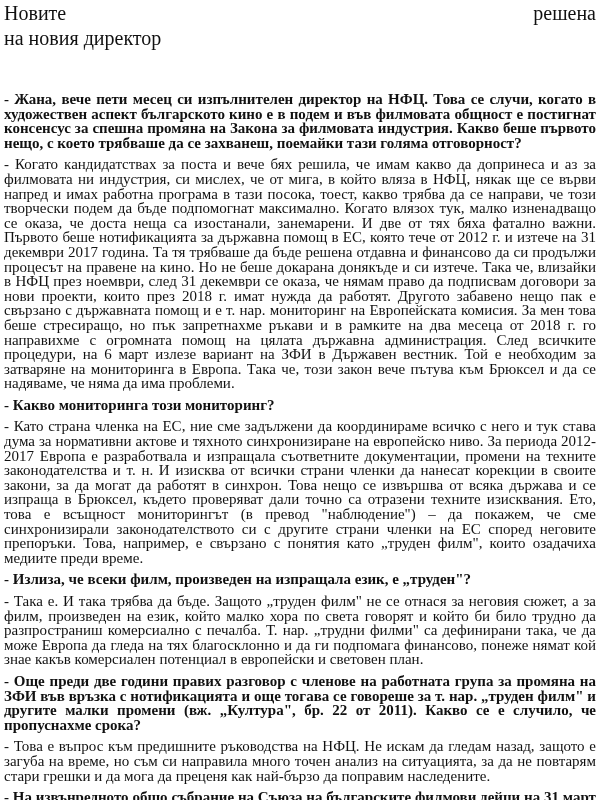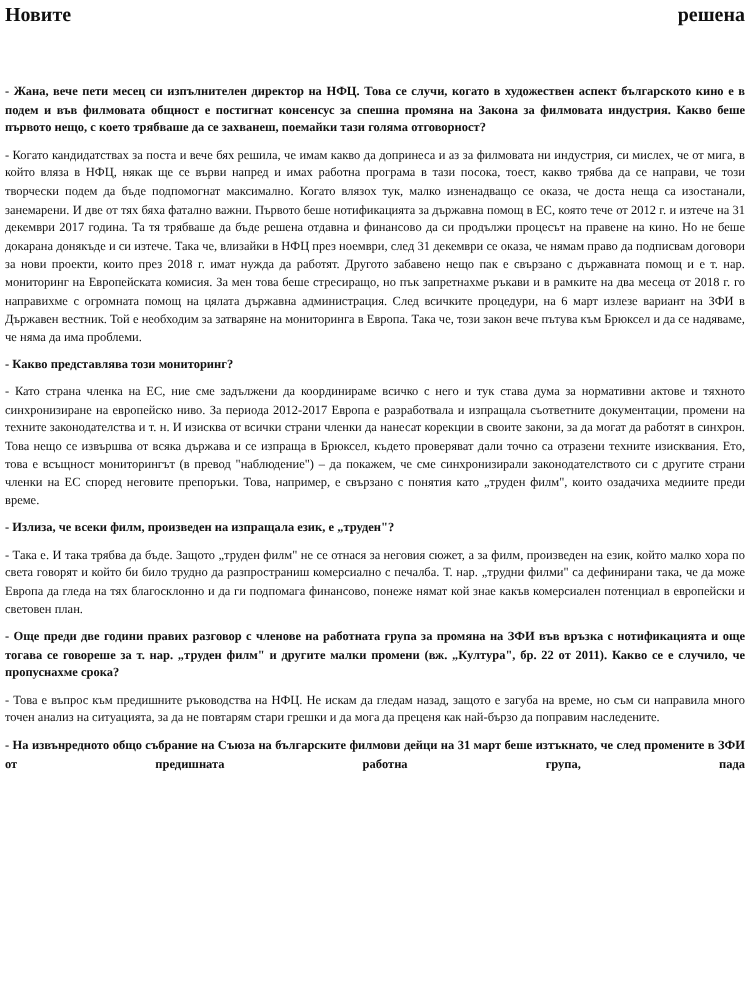--- a/index.html
+++ b/index.html
@@ -1,37 +1,38 @@
 <!DOCTYPE html>
 <html><head>
 <meta charset="utf-8">
 <style>
   html, body { margin: 0; padding: 0; background: #ffffff; }
   body { width: 600px; height: 800px; overflow: hidden; position: relative;
          font-family: "Liberation Serif", "DejaVu Serif", serif; color: #111; }
   .page { position: absolute; left: 4px; top: 0; width: 592px; }
-  .title { font-weight: bold; font-size: 16px; line-height: 24px; margin: 0; padding-top: 1px; }
+  .title { font-weight: normal; font-size: 20px; line-height: 24px; margin: 0; padding-top: 1px; }
   .title-row { display: flex; justify-content: space-between; }
   .gap { height: 42px; }
-  p { margin: 0 0 7px 0; font-size: 10px; line-height: 14.6px; text-align: justify; }
+  p { margin: 0 0 7px 0; font-size: 15px; line-height: 14.6px; text-align: justify; }
   p.q { font-weight: bold; }
   p.last { text-align-last: justify; }
 </style>
 </head>
 <body>
 
 <div class="page">
   <div class="title-row">
     <h1 class="title">Новите</h1>
     <h1 class="title">решена</h1>
   </div>
+  <h1 class="title">на новия директор</h1>
   <div class="gap"></div>
 
   <p class="q">- Жана, вече пети месец си изпълнителен директор на НФЦ. Това се случи, когато в художествен аспект българското кино е в подем и във филмовата общност е постигнат консенсус за спешна промяна на Закона за филмовата индустрия. Какво беше първото нещо, с което трябваше да се захванеш, поемайки тази голяма отговорност?</p>
   <p>- Когато кандидатствах за поста и вече бях решила, че имам какво да допринеса и аз за филмовата ни индустрия, си мислех, че от мига, в който вляза в НФЦ, някак ще се върви напред и имах работна програма в тази посока, тоест, какво трябва да се направи, че този творчески подем да бъде подпомогнат максимално. Когато влязох тук, малко изненадващо се оказа, че доста неща са изостанали, занемарени. И две от тях бяха фатално важни. Първото беше нотификацията за държавна помощ в ЕС, която тече от 2012 г. и изтече на 31 декември 2017 година. Та тя трябваше да бъде решена отдавна и финансово да си продължи процесът на правене на кино. Но не беше докарана донякъде и си изтече. Така че, влизайки в НФЦ през ноември, след 31 декември се оказа, че нямам право да подписвам договори за нови проекти, които през 2018 г. имат нужда да работят. Другото забавено нещо пак е свързано с държавната помощ и е т. нар. мониторинг на Европейската комисия. За мен това беше стресиращо, но пък запретнахме ръкави и в рамките на два месеца от 2018 г. го направихме с огромната помощ на цялата държавна администрация. След всичките процедури, на 6 март излезе вариант на ЗФИ в Държавен вестник. Той е необходим за затваряне на мониторинга в Европа. Така че, този закон вече пътува към Брюксел и да се надяваме, че няма да има проблеми.</p>
-  <p class="q">- Какво представлява този мониторинг?</p>
+  <p class="q">- Какво мониторинга този мониторинг?</p>
   <p>- Като страна членка на ЕС, ние сме задължени да координираме всичко с него и тук става дума за нормативни актове и тяхното синхронизиране на европейско ниво. За периода 2012-2017 Европа е разработвала и изпращала съответните документации, промени на техните законодателства и т. н. И изисква от всички страни членки да нанесат корекции в своите закони, за да могат да работят в синхрон. Това нещо се извършва от всяка държава и се изпраща в Брюксел, където проверяват дали точно са отразени техните изисквания. Ето, това е всъщност мониторингът (в превод "наблюдение") – да покажем, че сме синхронизирали законодателството си с другите страни членки на ЕС според неговите препоръки. Това, например, е свързано с понятия като „труден филм", които озадачиха медиите преди време.</p>
   <p class="q">- Излиза, че всеки филм, произведен на изпращала език, е „труден"?</p>
   <p>- Така е. И така трябва да бъде. Защото „труден филм" не се отнася за неговия сюжет, а за филм, произведен на език, който малко хора по света говорят и който би било трудно да разпространиш комерсиално с печалба. Т. нар. „трудни филми" са дефинирани така, че да може Европа да гледа на тях благосклонно и да ги подпомага финансово, понеже нямат кой знае какъв комерсиален потенциал в европейски и световен план.</p>
   <p class="q">- Още преди две години правих разговор с членове на работната група за промяна на ЗФИ във връзка с нотификацията и още тогава се говореше за т. нар. „труден филм" и другите малки промени (вж. „Култура", бр. 22 от 2011). Какво се е случило, че пропуснахме срока?</p>
   <p>- Това е въпрос към предишните ръководства на НФЦ. Не искам да гледам назад, защото е загуба на време, но съм си направила много точен анализ на ситуацията, за да не повтарям стари грешки и да мога да преценя как най-бързо да поправим наследените.</p>
   <p class="q last">- На извънредното общо събрание на Съюза на българските филмови дейци на 31 март беше изтъкнато, че след промените в ЗФИ от предишната работна група, пада</p>
 </div>
 
 </body></html>

